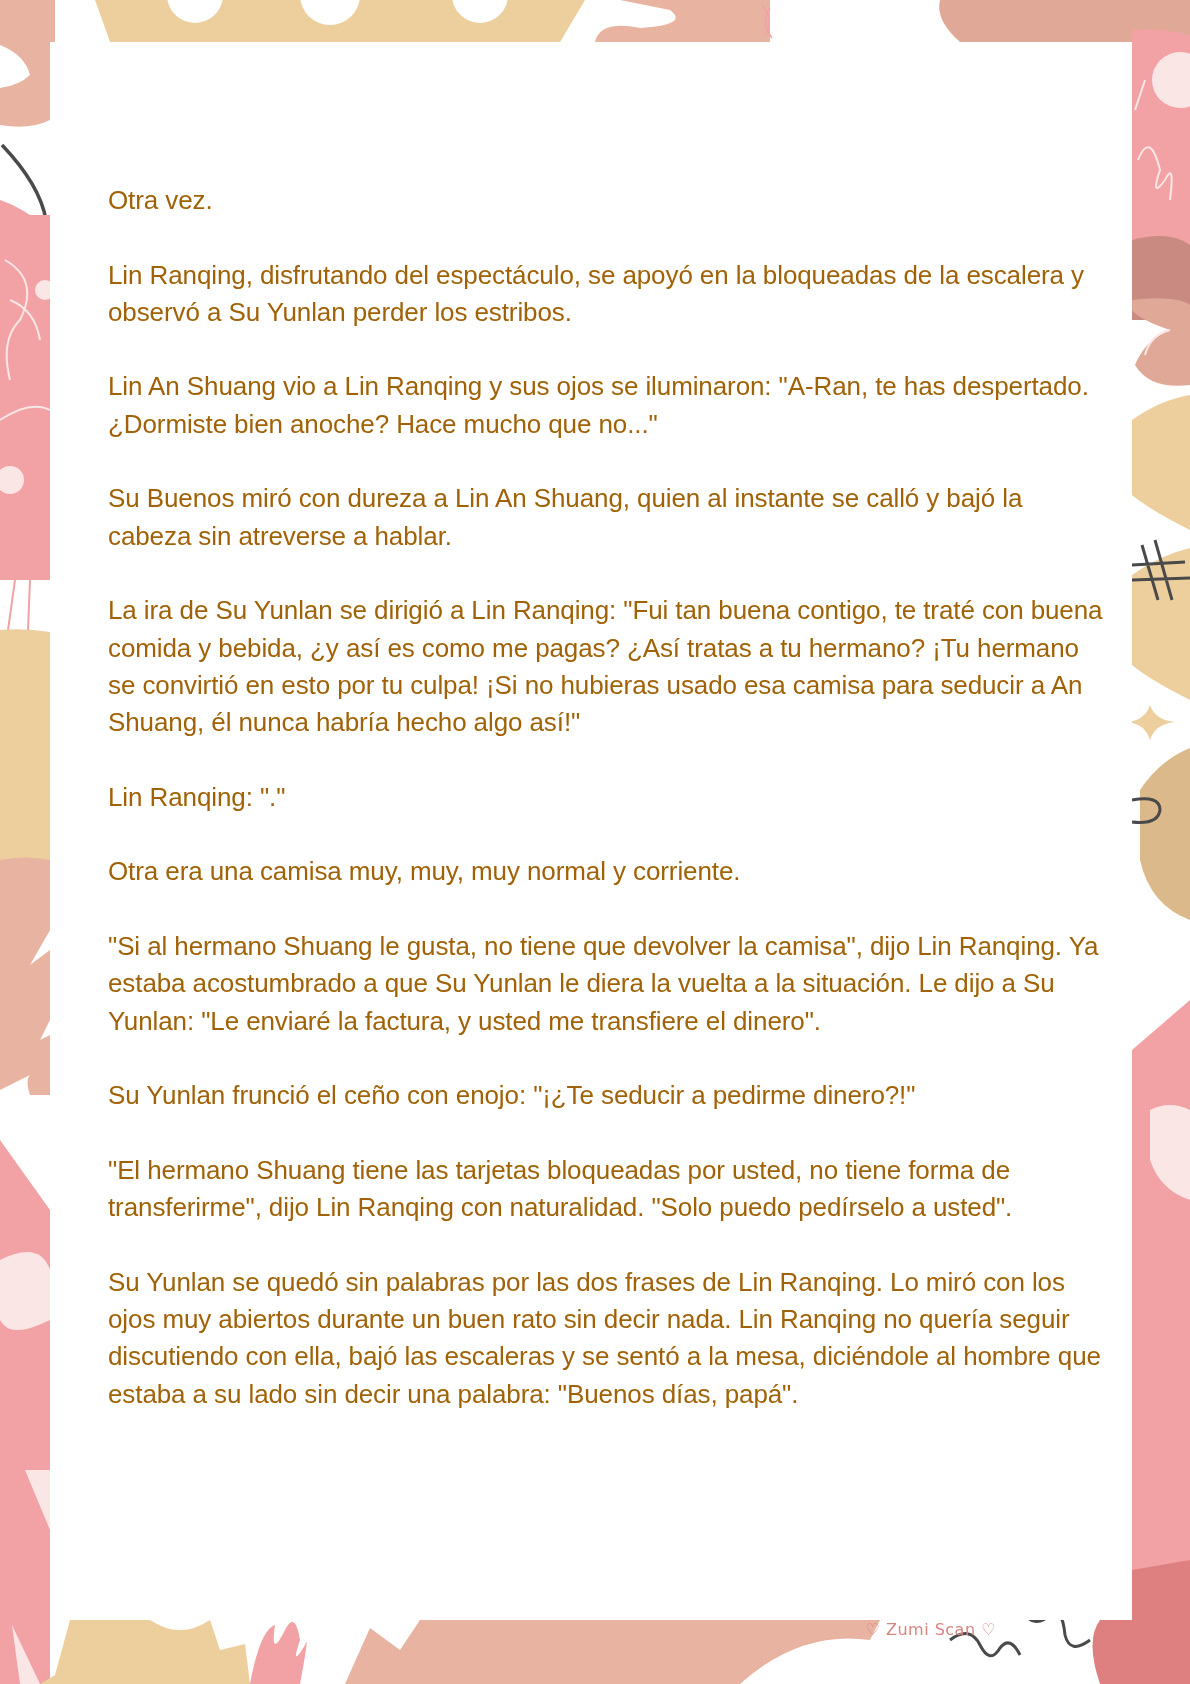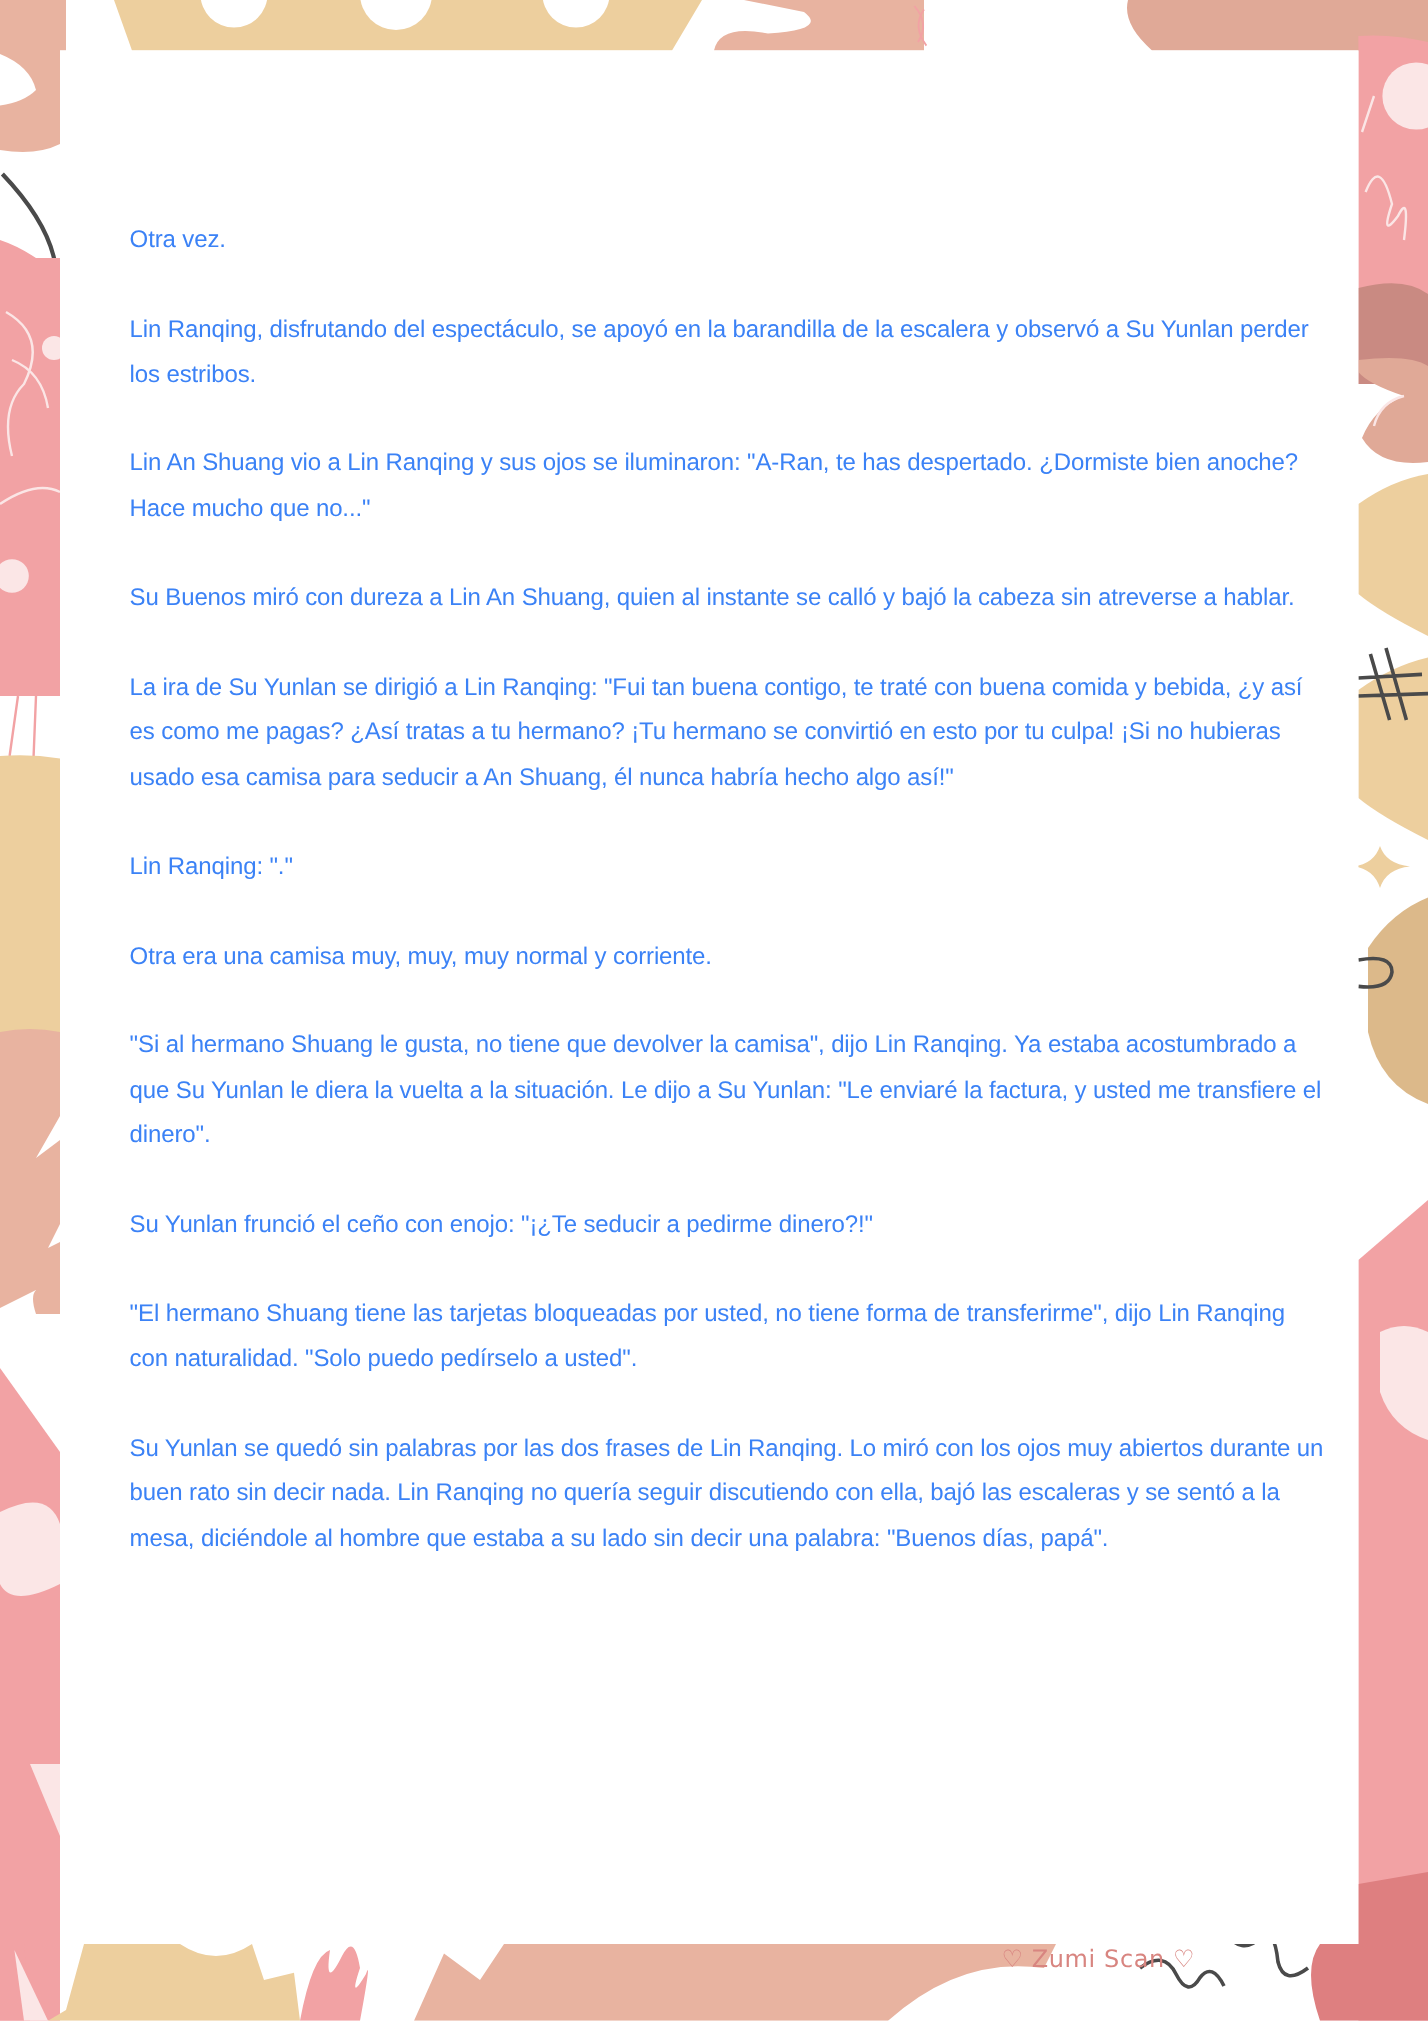--- a/index.html
+++ b/index.html
@@ -8,28 +8,28 @@
     background: #ffffff;
     font-family: "Liberation Sans", "DejaVu Sans", sans-serif;
   }
   .decor { position: absolute; }
   .page {
     position: absolute; left: 50px; top: 42px; width: 1082px; height: 1578px;
     background: #ffffff;
   }
   .text-body {
     position: absolute; left: 58px; top: 140px; width: 1000px;
-    font-size: 20px; line-height: 37.3px; color: #3b82f6;
+    font-size: 26px; line-height: 37.3px; color: #a16207;
     letter-spacing: -0.1px;
   }
   .text-body p { margin: 0 0 37.3px 0; }
   .footer {
     position: absolute; right: 136px; top: 1578px;
     font-family: "DejaVu Sans", sans-serif;
-    font-size: 20px; color: #d88580; letter-spacing: 0.5px;
+    font-size: 16px; color: #d88580; letter-spacing: 0.5px;
   }
 </style>
 </head>
 <body>
 
 <svg class="decor" width="1190" height="1684" viewBox="0 0 1190 1684" style="left:0;top:0;">
 
   <path d="M95 0 L585 0 L560 42 L110 42 Z" fill="#edcf9e"></path>
   <circle cx="195" cy="-5" r="28" fill="#ffffff"></circle>
   <circle cx="330" cy="-5" r="30" fill="#ffffff"></circle>
@@ -73,21 +73,21 @@
   <path d="M70 1620 L150 1620 Q180 1640 210 1620 L220 1650 L245 1644 L250 1684 L40 1684 L55 1675 Z" fill="#edcf9e"></path>
   <path d="M250 1684 Q260 1630 275 1625 Q270 1660 285 1630 Q295 1610 300 1640 Q290 1670 305 1645 Q310 1630 300 1684 Z" fill="#f2a2a4"></path>
   <path d="M345 1684 L370 1628 L400 1650 L420 1620 L880 1620 L870 1640 Q800 1630 740 1684 Z" fill="#e8b3a0"></path>
   <path d="M950 1640 Q970 1625 980 1645 Q990 1665 1000 1648 Q1010 1635 1020 1655 M1020 1610 Q1035 1630 1050 1615 Q1062 1605 1065 1635 Q1070 1655 1090 1640" stroke="#4a4a4a" stroke-width="3" fill="none"></path>
   <path d="M1100 1684 Q1085 1640 1100 1620 L1132 1620 L1132 1570 L1190 1560 L1190 1684 Z" fill="#de7f80"></path>
 </svg>
 
 <div class="page">
   <div class="text-body">
     <p>Otra vez.</p>
-    <p>Lin Ranqing, disfrutando del espectáculo, se apoyó en la barandilla de la escalera y observó a Su Yunlan perder los estribos.</p>
+    <p>Lin Ranqing, disfrutando del espectáculo, se apoyó en la bloqueadas de la escalera y observó a Su Yunlan perder los estribos.</p>
     <p>Lin An Shuang vio a Lin Ranqing y sus ojos se iluminaron: "A-Ran, te has despertado. ¿Dormiste bien anoche? Hace mucho que no..."</p>
     <p>Su Buenos miró con dureza a Lin An Shuang, quien al instante se calló y bajó la cabeza sin atreverse a hablar.</p>
     <p>La ira de Su Yunlan se dirigió a Lin Ranqing: "Fui tan buena contigo, te traté con buena comida y bebida, ¿y así es como me pagas? ¿Así tratas a tu hermano? ¡Tu hermano se convirtió en esto por tu culpa! ¡Si no hubieras usado esa camisa para seducir a An Shuang, él nunca habría hecho algo así!"</p>
     <p>Lin Ranqing: "."</p>
     <p>Otra era una camisa muy, muy, muy normal y corriente.</p>
     <p>"Si al hermano Shuang le gusta, no tiene que devolver la camisa", dijo Lin Ranqing. Ya estaba acostumbrado a que Su Yunlan le diera la vuelta a la situación. Le dijo a Su Yunlan: "Le enviaré la factura, y usted me transfiere el dinero".</p>
     <p>Su Yunlan frunció el ceño con enojo: "¡¿Te seducir a pedirme dinero?!"</p>
     <p>"El hermano Shuang tiene las tarjetas bloqueadas por usted, no tiene forma de transferirme", dijo Lin Ranqing con naturalidad. "Solo puedo pedírselo a usted".</p>
     <p>Su Yunlan se quedó sin palabras por las dos frases de Lin Ranqing. Lo miró con los ojos muy abiertos durante un buen rato sin decir nada. Lin Ranqing no quería seguir discutiendo con ella, bajó las escaleras y se sentó a la mesa, diciéndole al hombre que estaba a su lado sin decir una palabra: "Buenos días, papá".</p>
   </div>

